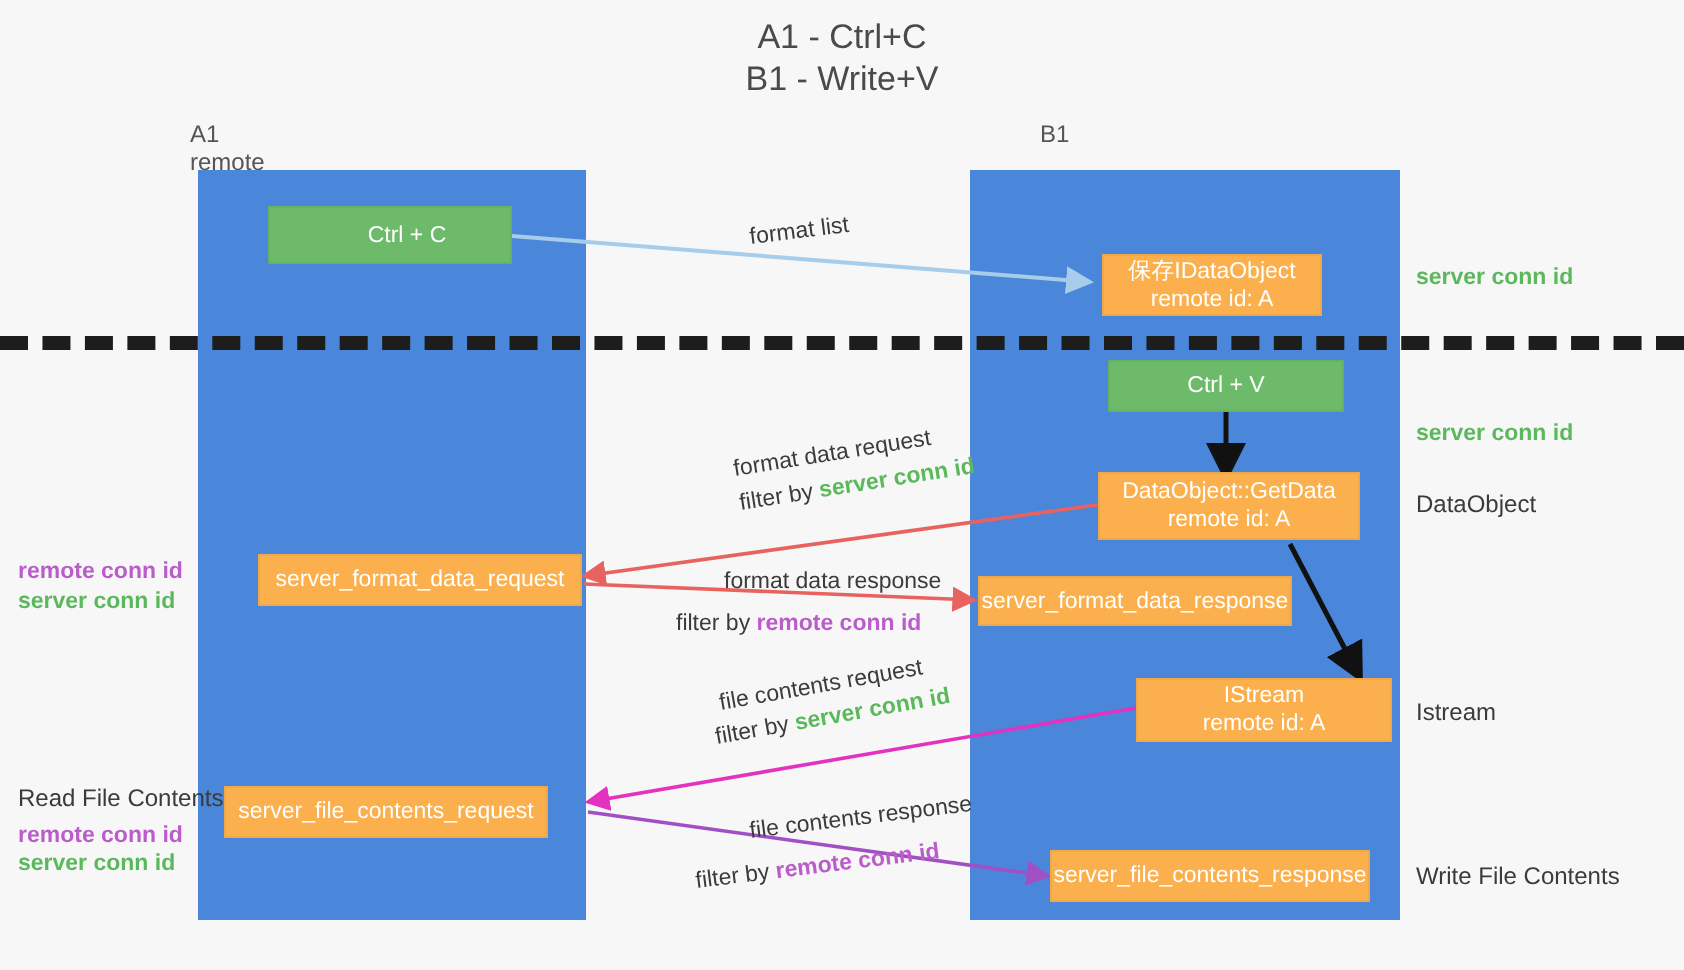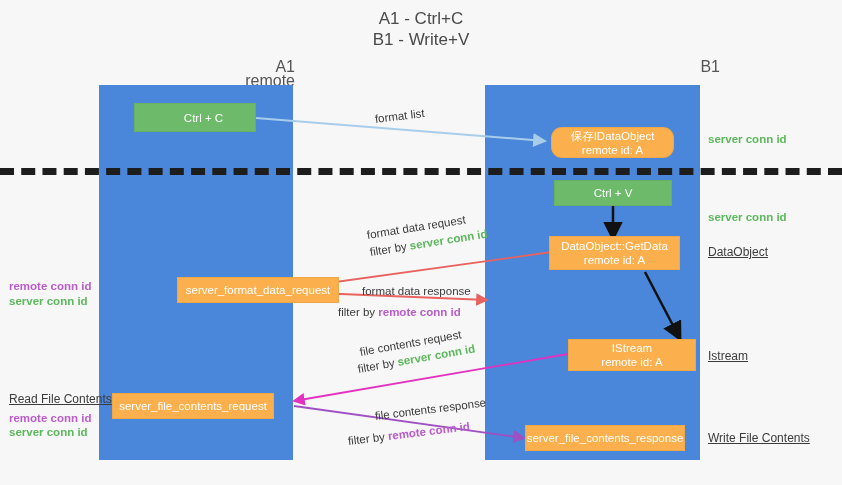--- a/index.html
+++ b/index.html
@@ -12,38 +12,38 @@
   #stage{position:relative;width:842px;height:485px;}
 
   svg#wires{position:absolute;left:0;top:0;width:842px;height:485px;pointer-events:none;}
 
   .title{
     position:absolute;left:0;top:8px;width:842px;
     text-align:center;font-size:17px;color:#4a4a4a;line-height:21px;
   }
 
   .colhead{
-    position:absolute;text-align:right;font-size:16px;color:#555;
+    position:absolute;text-align:left;font-size:12px;color:#555;
     line-height:14px;width:200px;
   }
 
   .lane{position:absolute;background:#4a86d9;}
 
   .node{
     position:absolute;box-sizing:border-box;
     display:flex;align-items:center;justify-content:center;
     flex-direction:column;
     color:#ffffff;font-size:11.5px;line-height:14px;text-align:center;
     border:1px solid rgba(0,0,0,.05);
   }
   .node.green{background:#6dbb6a;}
   .node.orange{background:#fbb04d;}
 
   .sideLabel{
-    position:absolute;font-size:12px;color:#3b3b3b;line-height:15px;text-decoration:underline;
+    position:absolute;font-size:12px;color:#3b3b3b;line-height:15px;
   }
   .green-txt{color:#5cb85c;font-weight:bold;}
   .purple-txt{color:#bb5ccb;font-weight:bold;}
 
   .connLabel{position:absolute;font-size:11.5px;font-weight:bold;line-height:15px;}
 
   .edgeLabel{
     position:absolute;font-size:11.5px;color:#3b3b3b;line-height:15px;
     white-space:nowrap;
   }
@@ -112,38 +112,41 @@
 
     <line x1="294" y1="406" x2="524" y2="438" stroke="#a04fc4" stroke-width="1.8" marker-end="url(#ar-purple)"></line>
   </svg>
 
   <div class="dashline"></div>
 
   <div class="node green" style="left:134px;top:103px;width:122px;height:29px;padding-left:17px;">
     <span>Ctrl + C</span>
   </div>
 
-  <div class="node orange" style="left:551px;top:127px;width:123px;height:31px;border-radius:11px;">
+  <div class="node orange" style="left:551px;top:127px;width:110px;height:31px;">
     <span>保存IDataObject</span>
     <span>remote id: A</span>
   </div>
 
   <div class="node green" style="left:554px;top:180px;width:118px;height:26px;">
     <span>Ctrl + V</span>
   </div>
 
   <div class="node orange" style="left:549px;top:236px;width:131px;height:34px;">
     <span>DataObject::GetData</span>
     <span>remote id: A</span>
   </div>
 
-  <div class="node orange" style="left:129px;top:277px;width:162px;height:26px;margin-left:48px;">
+  <div class="node orange" style="left:129px;top:277px;width:162px;height:26px;">
     <span>server_format_data_request</span>
   </div>
 
+  <div class="node orange" style="left:489px;top:288px;width:157px;height:25px;">
+    <span>server_format_data_response</span>
+  </div>
 
   <div class="node orange" style="left:568px;top:339px;width:128px;height:32px;">
     <span>IStream</span>
     <span>remote id: A</span>
   </div>
 
   <div class="node orange" style="left:112px;top:393px;width:162px;height:26px;">
     <span>server_file_contents_request</span>
   </div>
 

